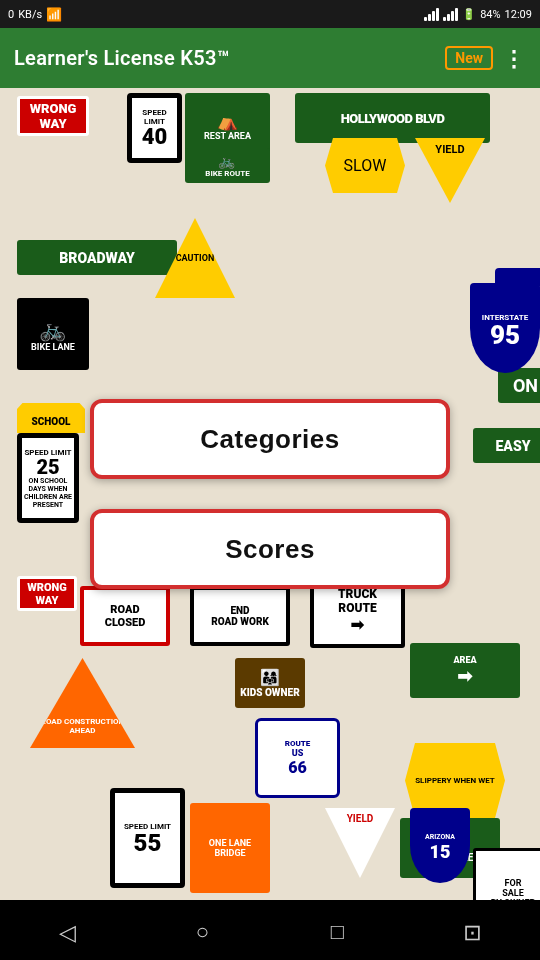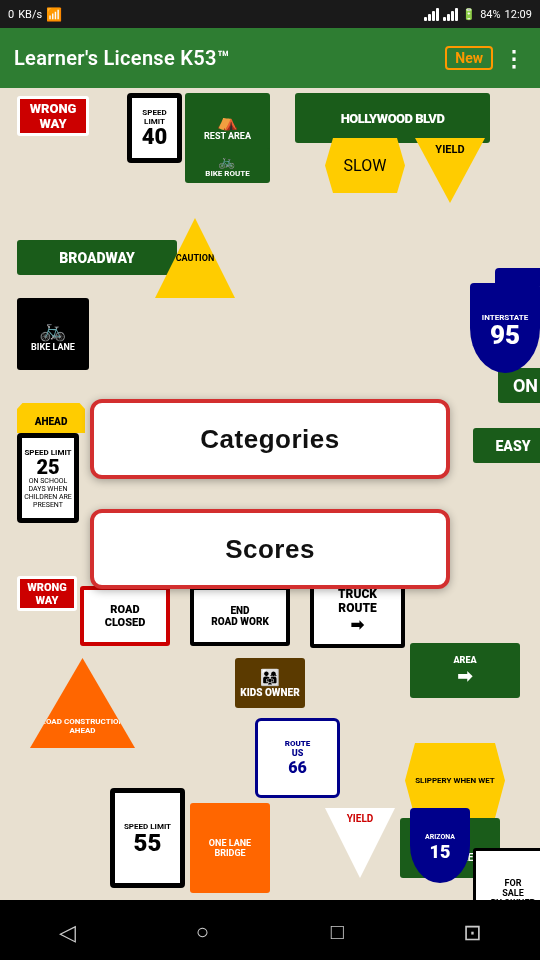--- a/index.html
+++ b/index.html
@@ -414,25 +414,25 @@
 
     <div class="sign sign-interstate" style="flex-direction:column;background:#00008b;color:#fff;border-radius:4px 4px 50% 50%;">
       <span style="font-size:8px;font-weight:bold;">INTERSTATE</span>
       <span class="number" style="font-size:20px;font-weight:900;">95</span>
     </div>
 
     <div class="sign sign-bike-lane" style="flex-direction:column;">
       <span style="font-size:22px;">🚲</span>
       <span style="font-size:9px;">BIKE LANE</span>
     </div>
-    <div class="sign sign-school">AHEAD</div>
+    <div class="sign sign-school">SCHOOL</div>
     <div class="sign sign-speed-25" style="flex-direction:column;">
       <span style="font-size:8px;font-weight:bold;">SPEED LIMIT</span>
       <span class="number" style="font-size:20px;font-weight:900;line-height:1;">25</span>
-      <span style="font-size:7px;font-weight:normal;">ON SCHOOL DAYS WHEN CHILDREN ARE PRESENT</span>
+      <span style="font-size:7px;font-weight:bold;">ON SCHOOL DAYS WHEN CHILDREN ARE PRESENT</span>
     </div>
     <div class="sign sign-on">ON</div>
     <div class="sign sign-easy">EASY</div>
 
     <div class="sign sign-interstate2" style="flex-direction:column;background:#00008b;color:#fff;border-radius:4px 4px 50% 50%;">
       <span style="font-size:8px;font-weight:bold;padding-top:4px;">INTERSTATE</span>
       <span class="number" style="font-size:26px;font-weight:900;line-height:1;">95</span>
     </div>
 
     <div class="sign sign-wrong-way2">WRONG WAY</div>

